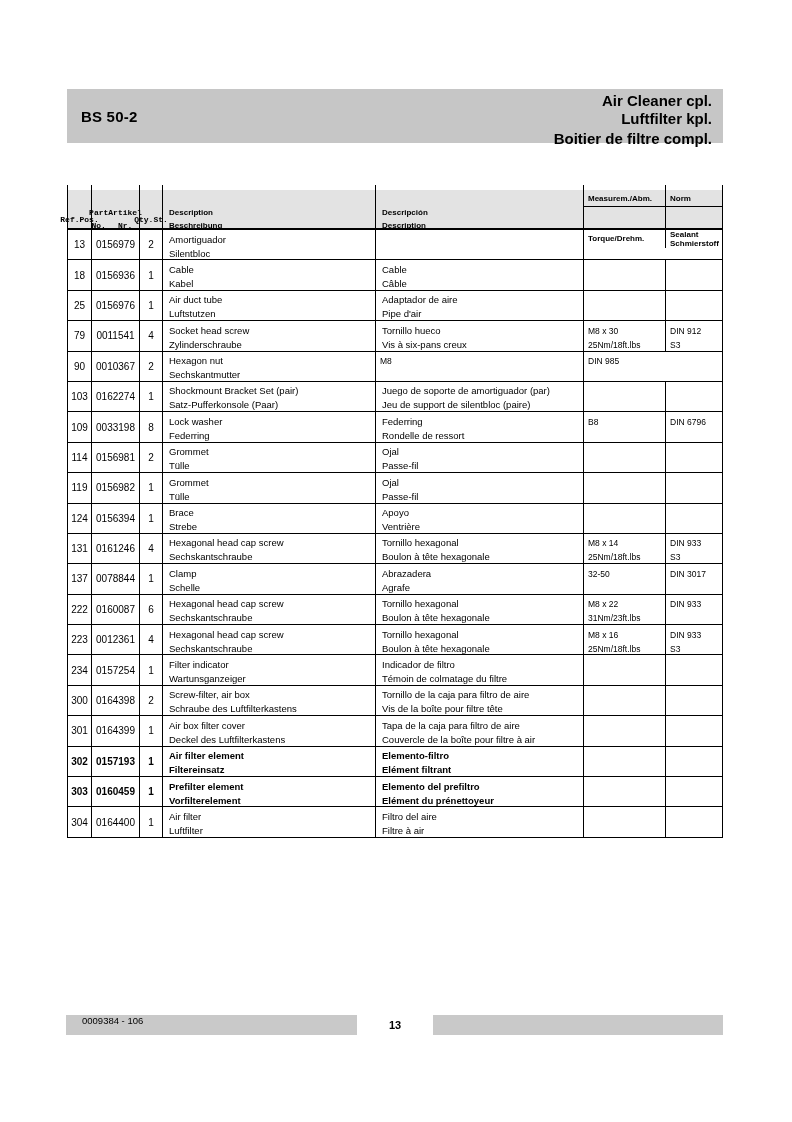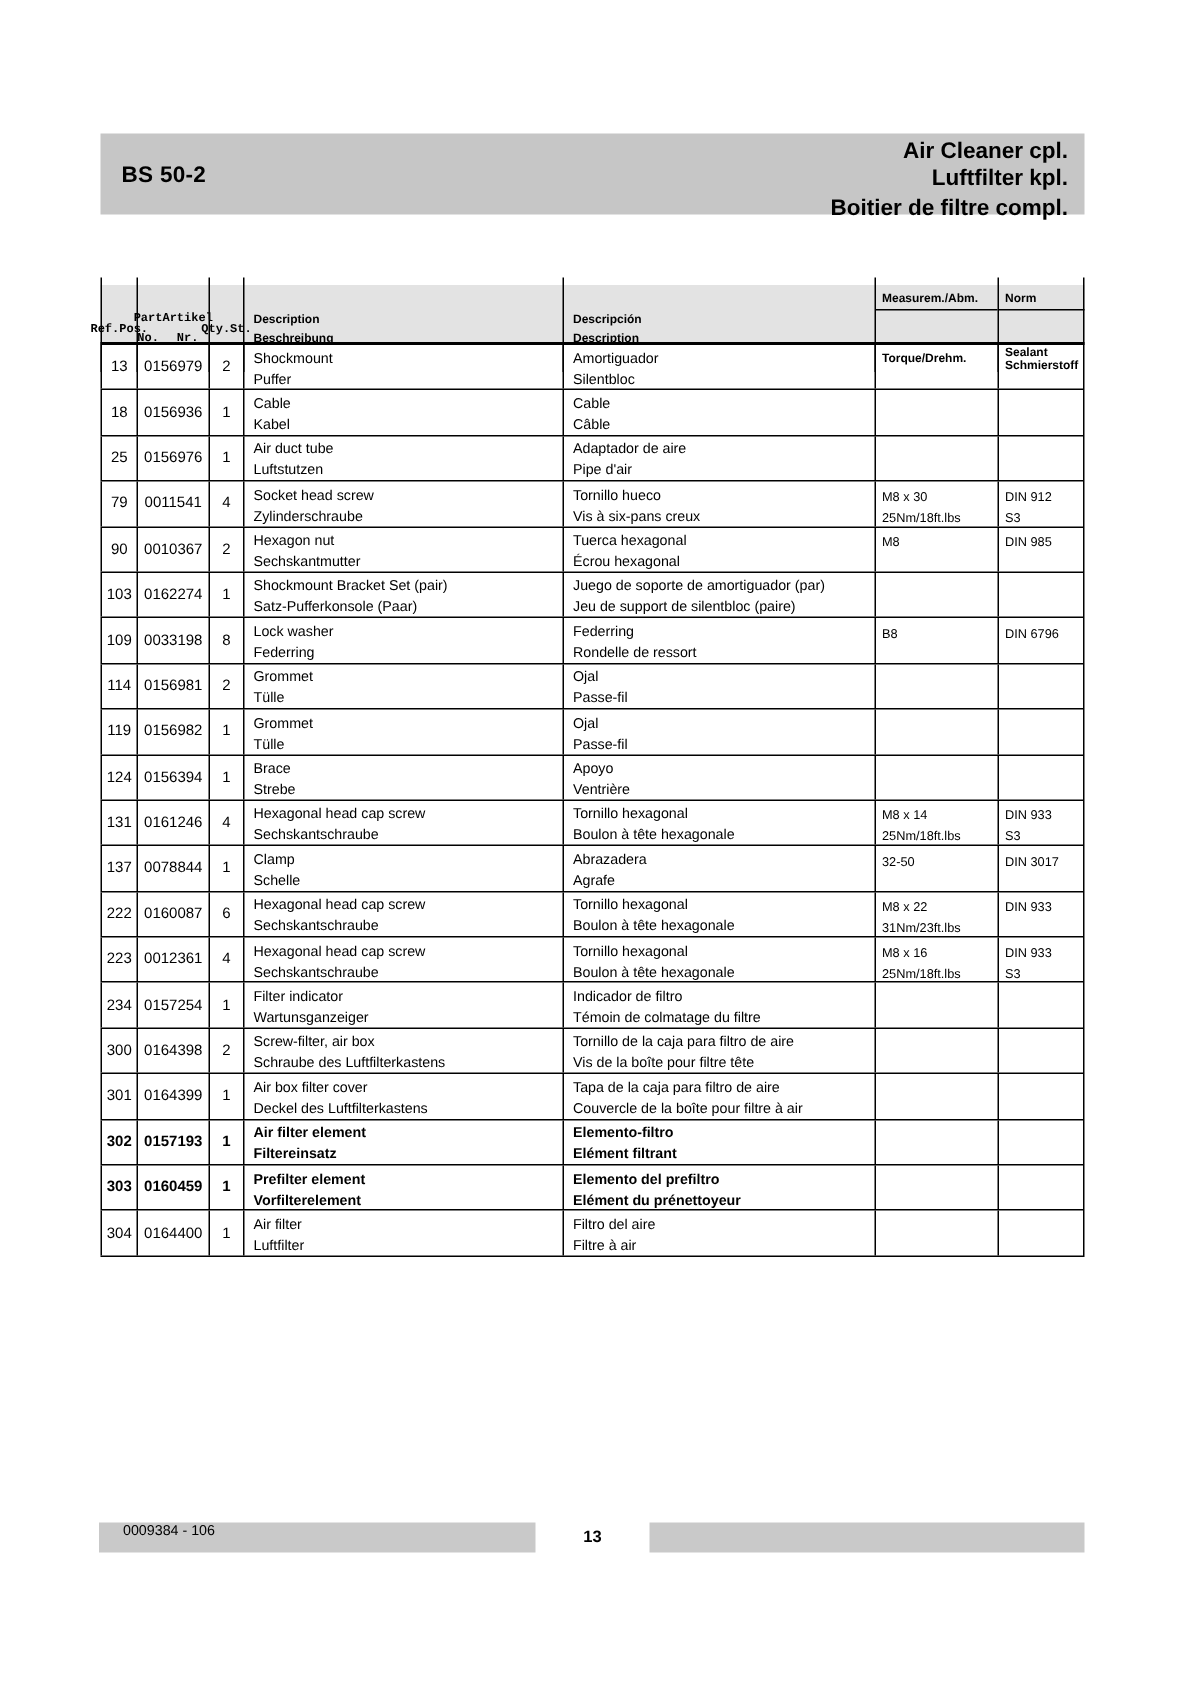--- a/index.html
+++ b/index.html
@@ -161,24 +161,20 @@
     <div class="td c-num">
             <span>13</span>
           </div>
     <div class="td c-num">
             <span>0156979</span>
           </div>
     <div class="td c-num">
             <span>2</span>
           </div>
     <div class="td c-desc">
-      <div>Shockmount</div>
-      <div>Puffer</div>
-    </div>
-    <div class="td c-desc">
       <div>Amortiguador</div>
       <div>Silentbloc</div>
     </div>
     <div class="td c-meas">
       <div></div>
       <div></div>
     </div>
     <div class="td c-meas">
       <div></div>
       <div></div>
@@ -276,24 +272,20 @@
     <div class="td c-num">
             <span>0010367</span>
           </div>
     <div class="td c-num">
             <span>2</span>
           </div>
     <div class="td c-desc">
       <div>Hexagon nut</div>
       <div>Sechskantmutter</div>
     </div>
-    <div class="td c-desc">
-      <div>Tuerca hexagonal</div>
-      <div>Écrou hexagonal</div>
-    </div>
     <div class="td c-meas">
       <div>M8</div>
       <div></div>
     </div>
     <div class="td c-meas">
       <div>DIN 985</div>
       <div></div>
     </div>
   </div>
 

